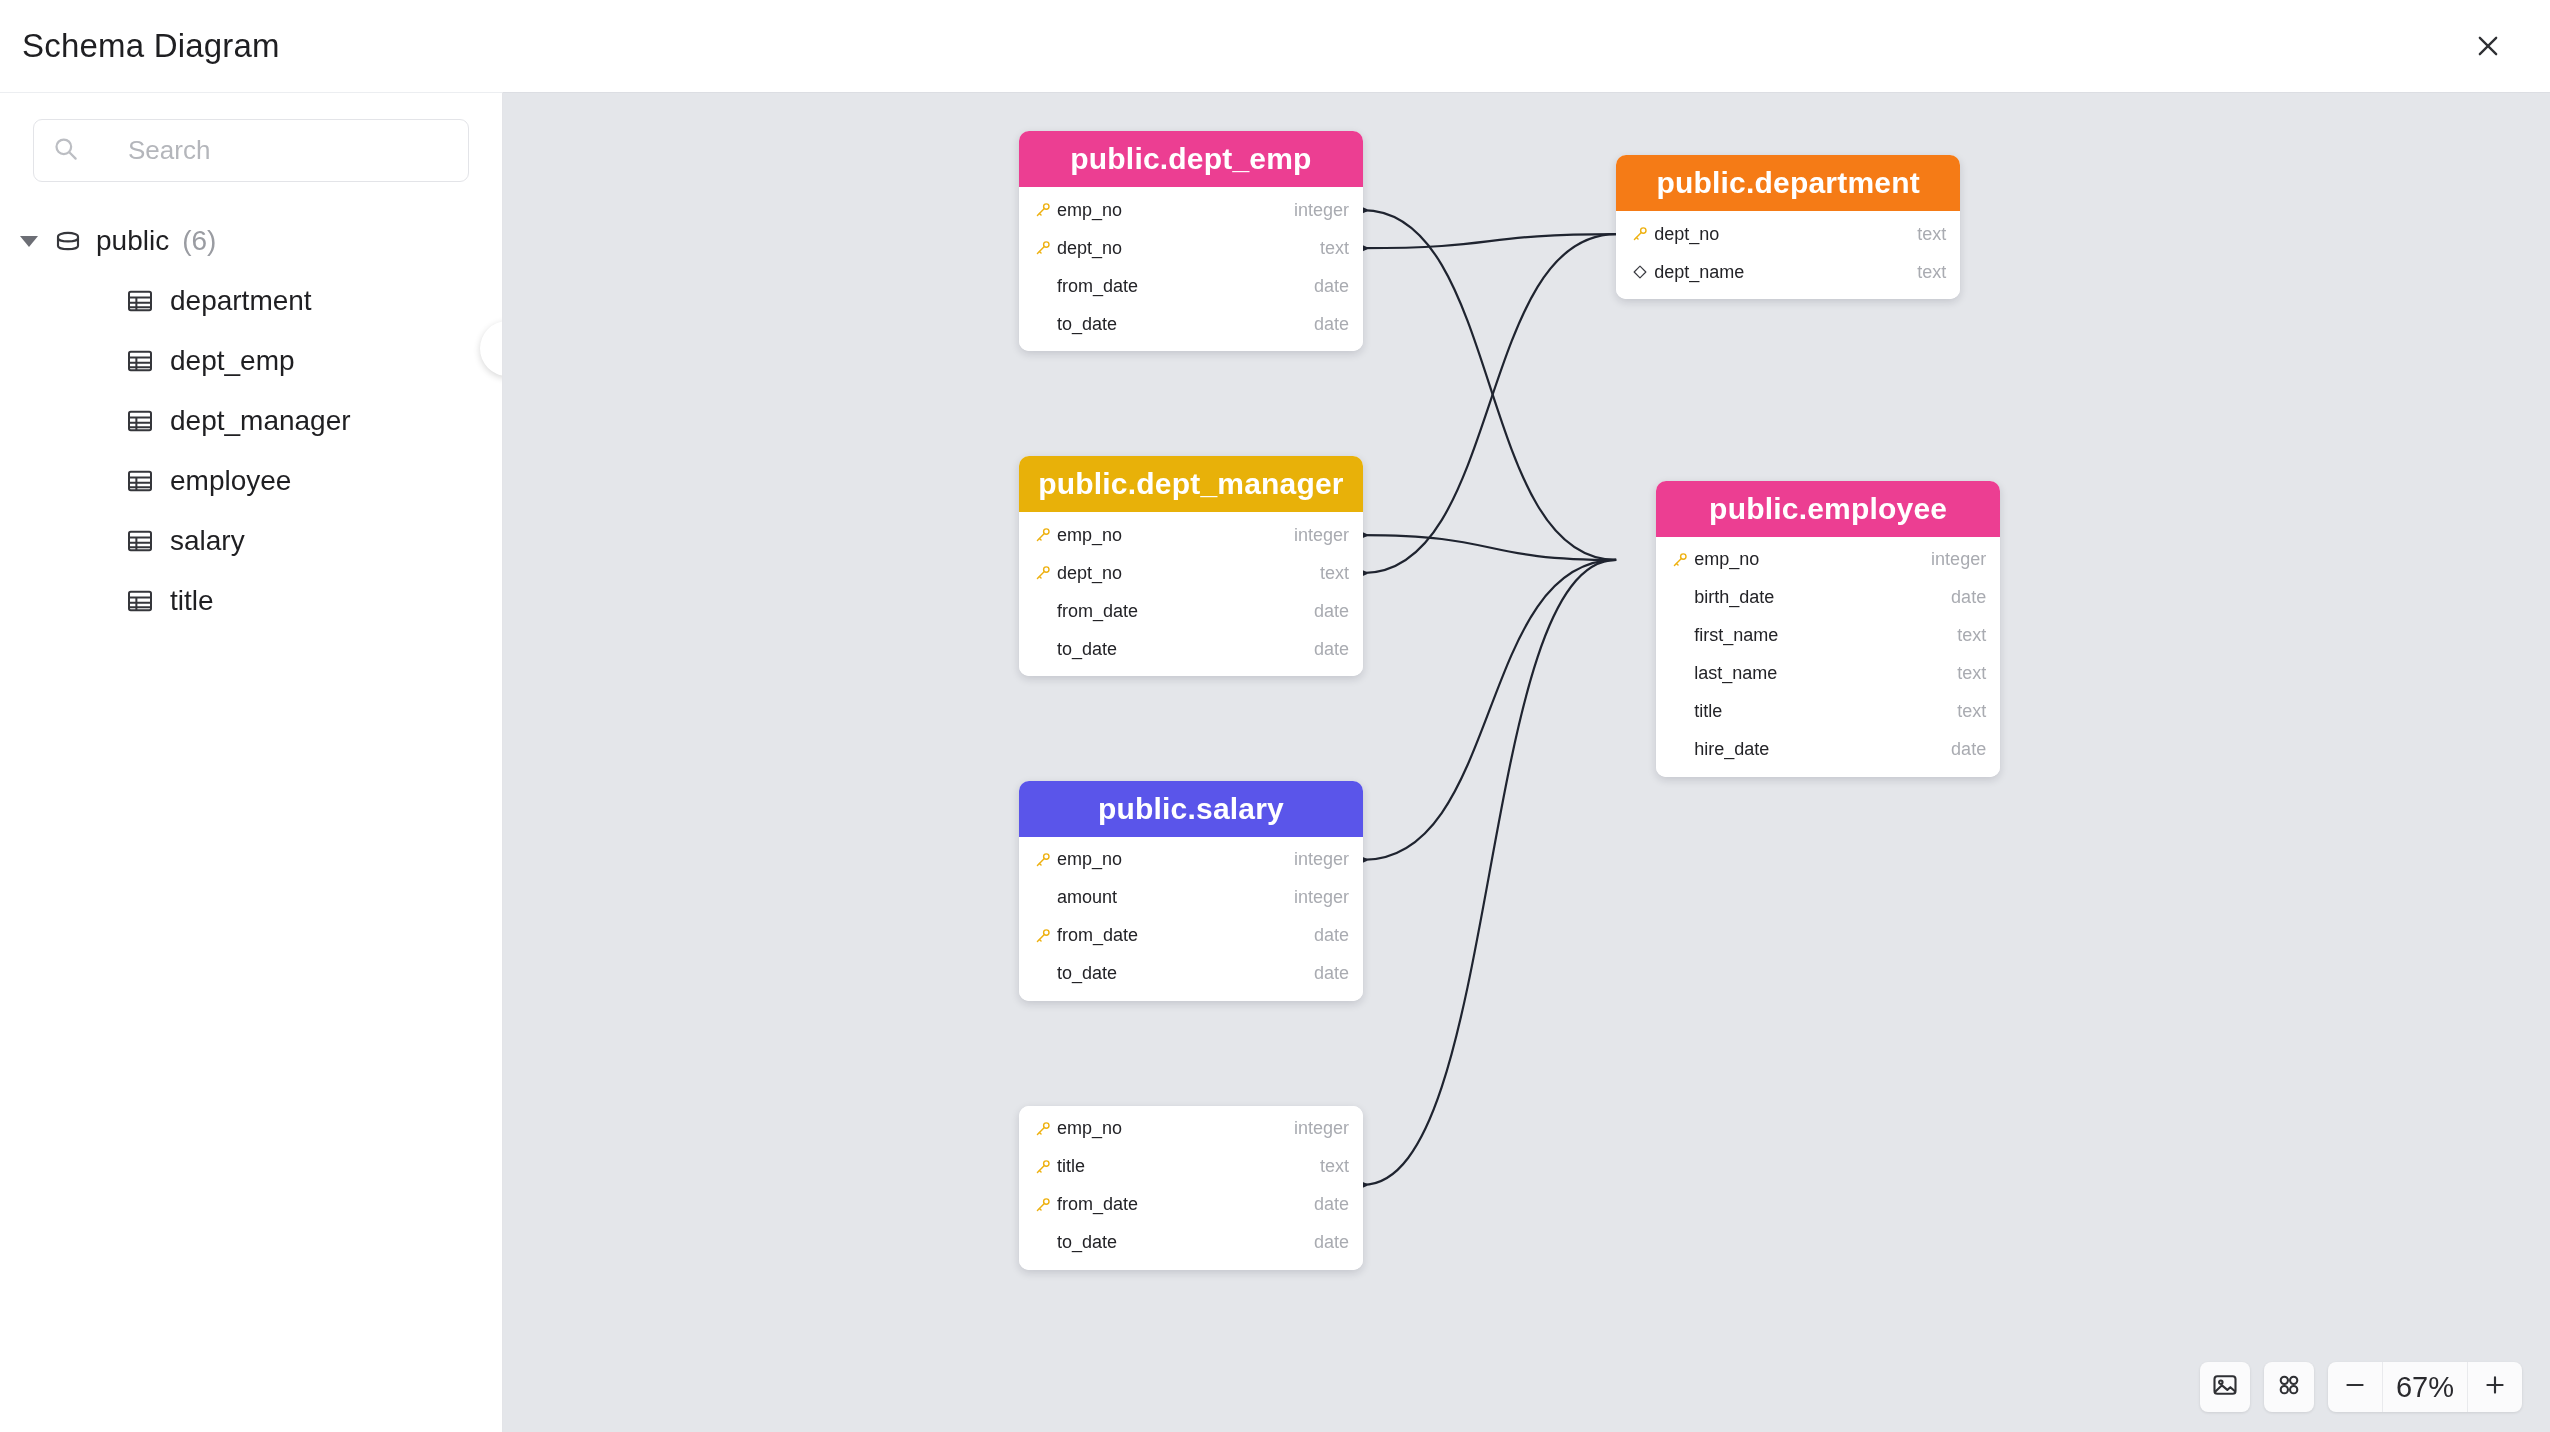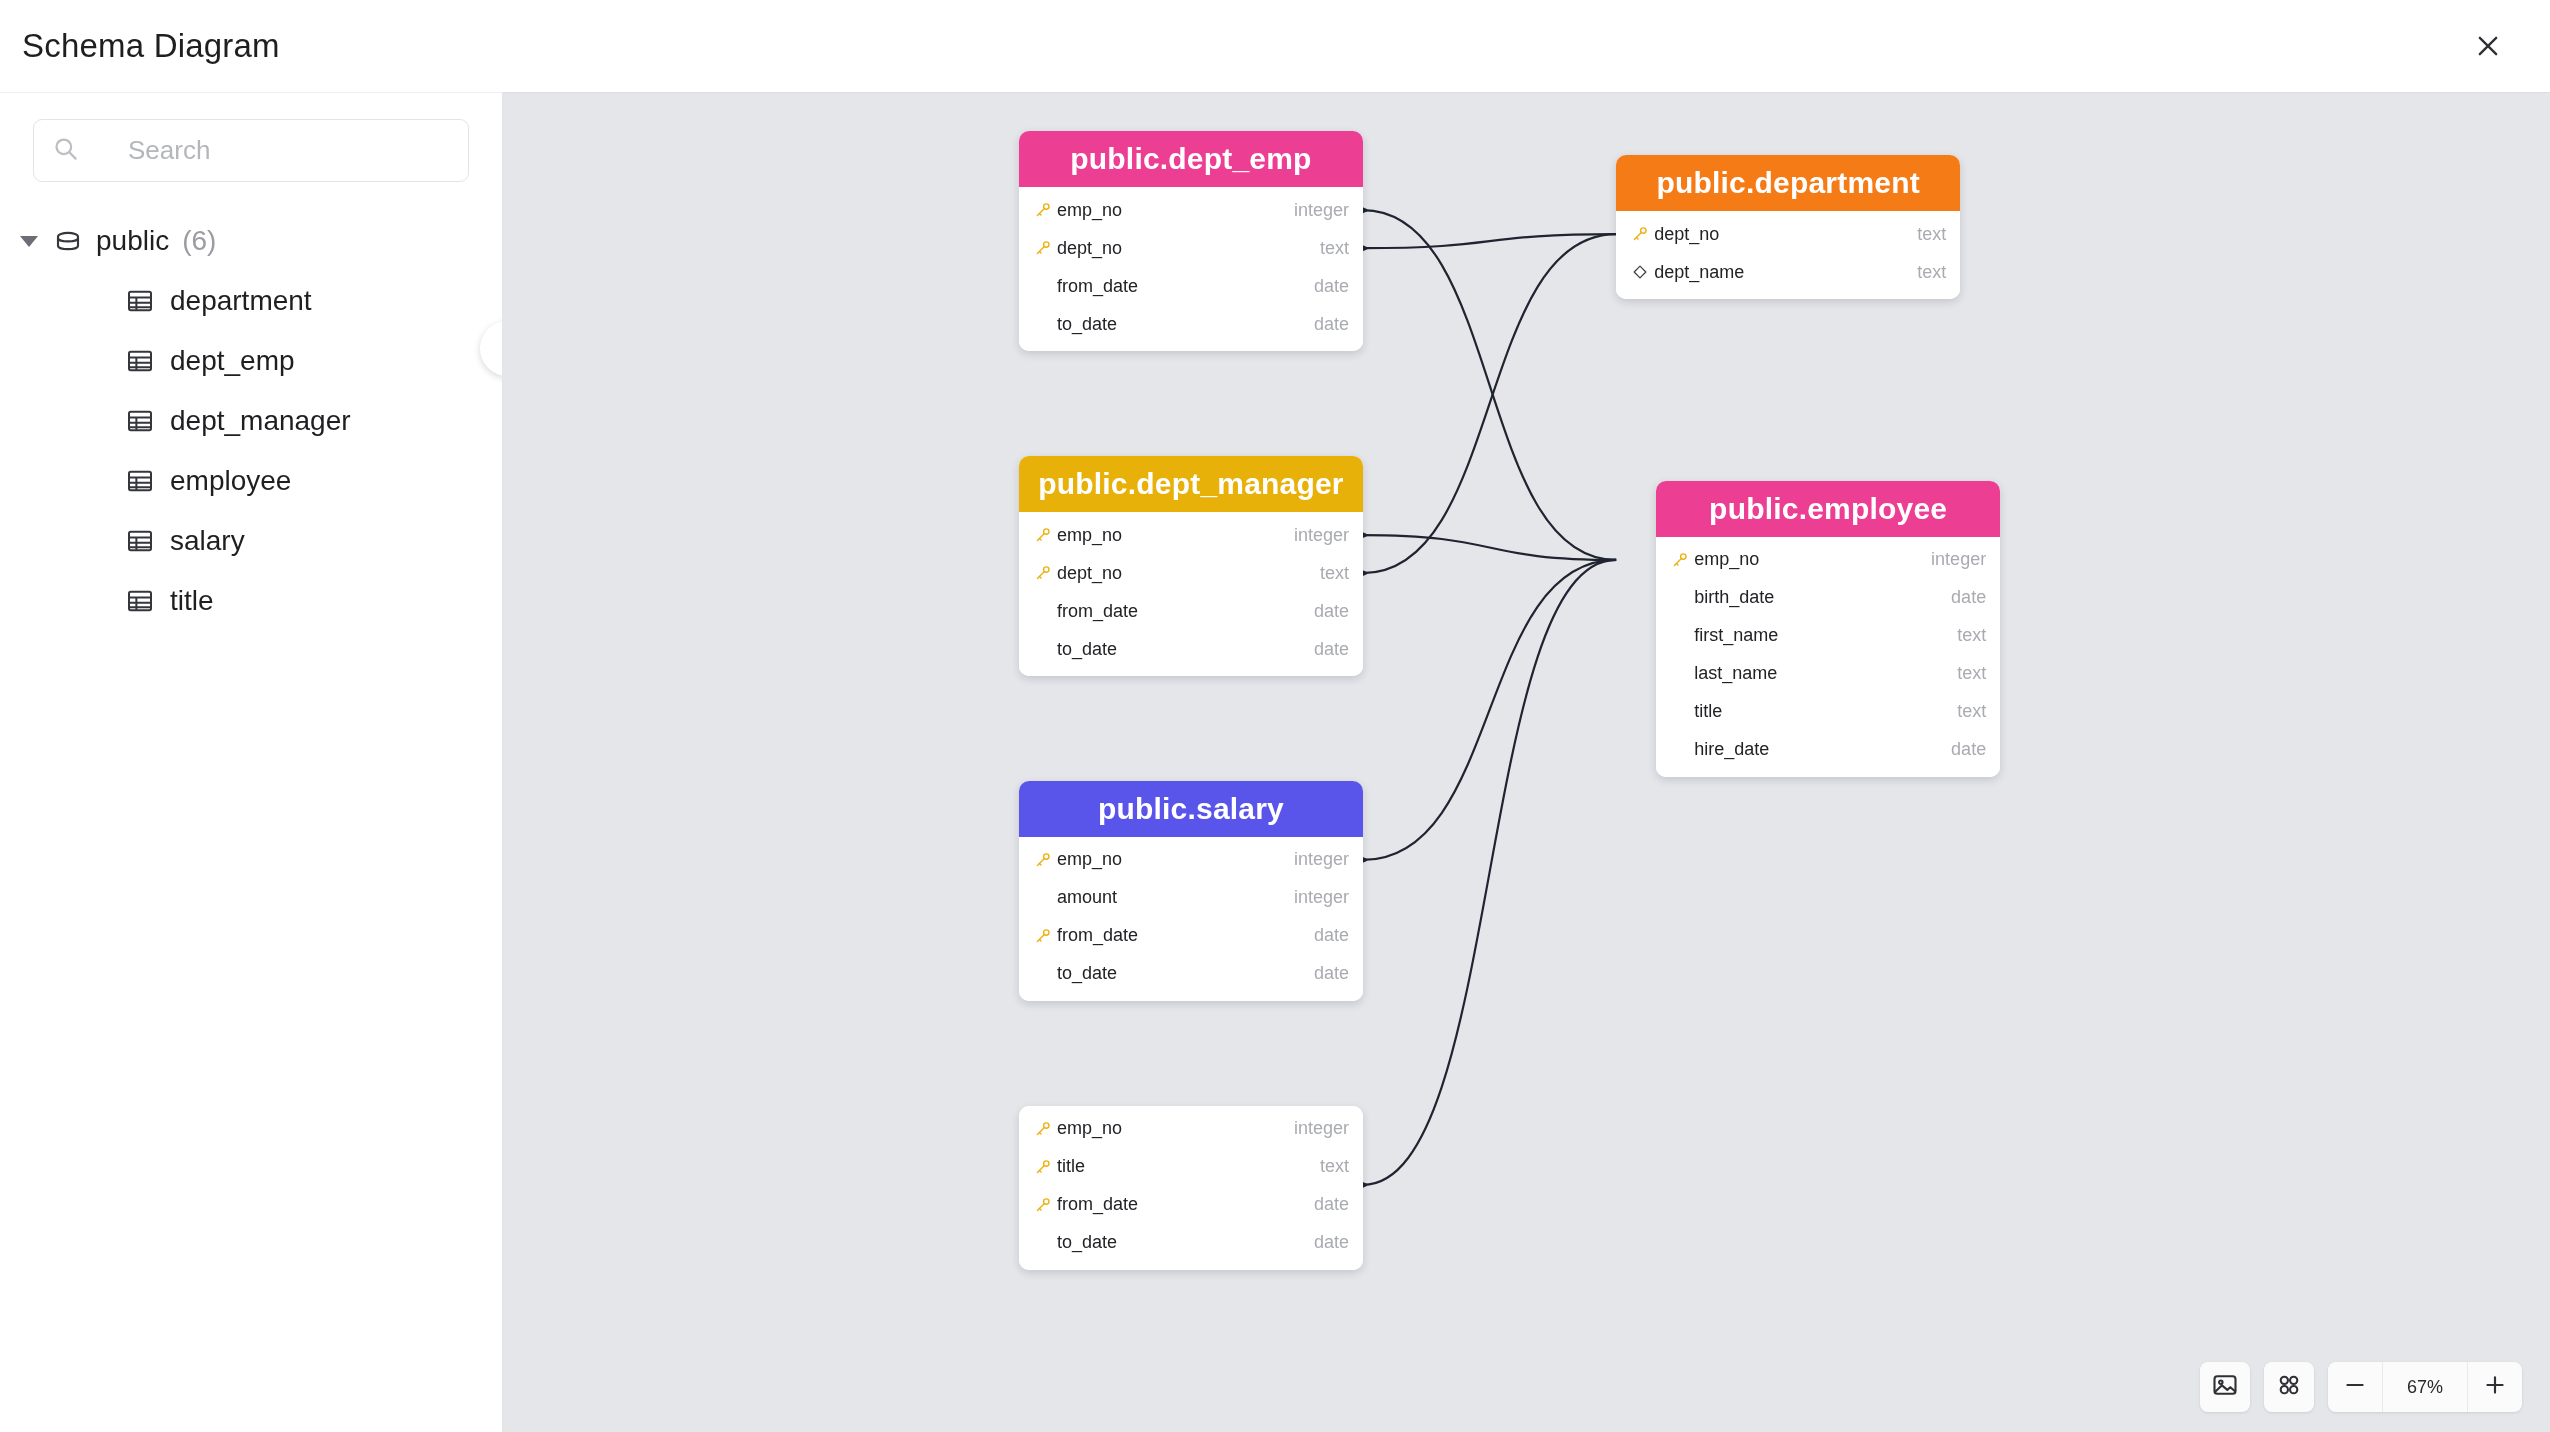--- a/index.html
+++ b/index.html
@@ -98,21 +98,21 @@
     box-shadow: 0 1px 3px rgba(0,0,0,.10);
   }
   .tool-btn svg { width: 28px; height: 28px; }
   .zoom-group {
     display: flex; align-items: center; background: #fbfbfc; border-radius: 8px;
     box-shadow: 0 1px 3px rgba(0,0,0,.10); overflow: hidden; height: 50px;
   }
   .zoom-btn { width: 54px; height: 50px; display: flex; align-items: center; justify-content: center; cursor: pointer; }
   .zoom-btn svg { width: 26px; height: 26px; }
   .zoom-label {
-    min-width: 86px; text-align: center; font-size: 18px; color: #2a2a2e; cursor: pointer;
+    min-width: 86px; text-align: center; font-size: 29px; color: #2a2a2e; cursor: pointer;
     border-left: 1px solid #e9eaed; border-right: 1px solid #e9eaed; height: 50px;
     display: flex; align-items: center; justify-content: center;
   }
 </style>
 </head>
 <body>
 
 <div class="app">
 
   <div class="topbar">

